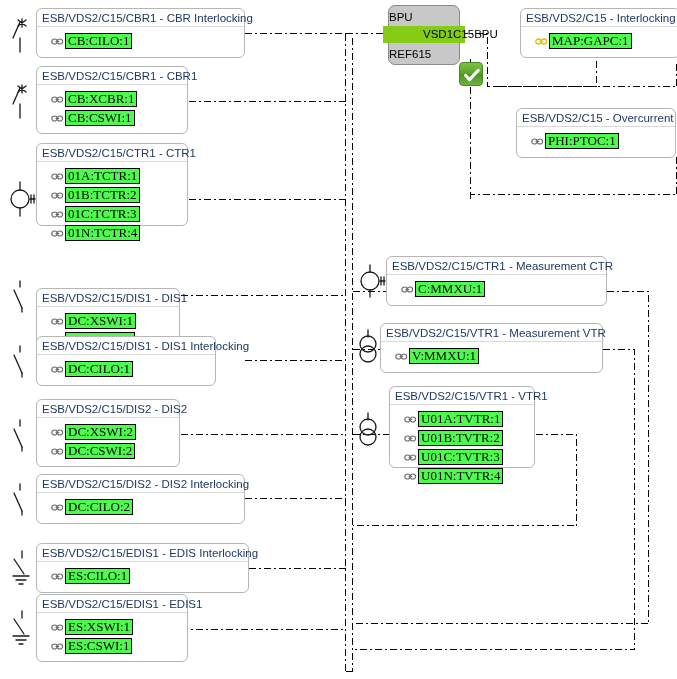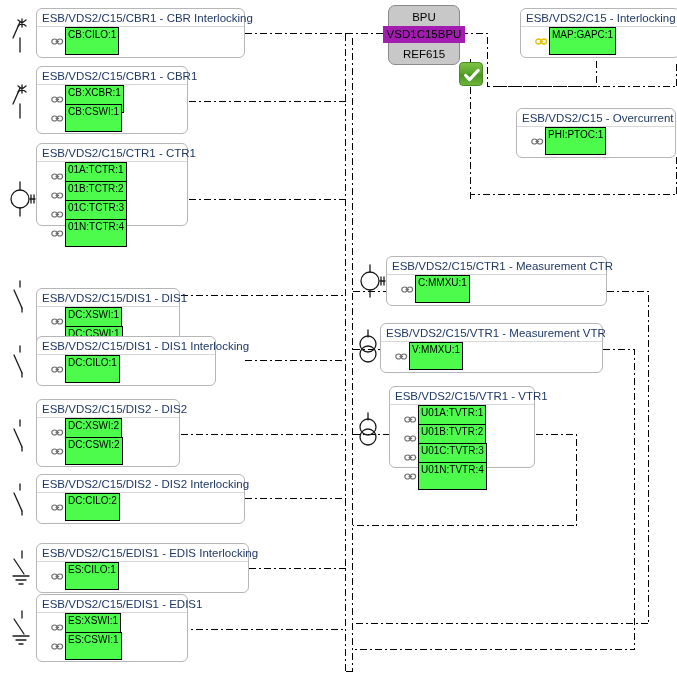--- a/index.html
+++ b/index.html
@@ -65,58 +65,60 @@
     display: flex;
     align-items: center;
     height: 16px;
     margin-bottom: 3px;
   }
   .ln-label {
     display: inline-block;
     background: #4dfb4d;
     border: 1px solid #000000;
     color: #000000;
-    font-size: 10px;
+    font-size: 13px;
     line-height: 13px;
-    padding: 0px 2px 13px 2px;
+    padding: 0px 2px 1px 2px;
     white-space: nowrap;
     box-sizing: border-box;
+    font-family: Liberation Serif, serif;
   }
 
   
   .chain {
     width: 13px;
     height: 9px;
     margin-right: 1px;
     flex: 0 0 auto;
     display: block;
   }
 
   
   .ied {
     position: absolute;
     box-sizing: border-box;
     background: #c8c8c8;
     border: 1px solid #8a8a8a;
     border-radius: 7px;
-    text-align: center;
+    text-align: left;
     overflow: visible;
   }
   .ied-line {
     font-size: 11.5px;
     color: #000000;
     line-height: 17px;
     white-space: nowrap;
   }
   .ied-line.mid {
     position: absolute;
     left: -6px;
     right: -6px;
     top: 20px;
-    background: #a21caf;
+    background: #84cc16;
+    padding-left: 40px;
   }
 
   
   .badge-ok {
     position: absolute;
     width: 24px;
     height: 24px;
     box-sizing: border-box;
     border-radius: 4px;
     background: linear-gradient(#7dc242 0%, #59a329 48%, #4a9320 52%, #6cb53a 100%);

